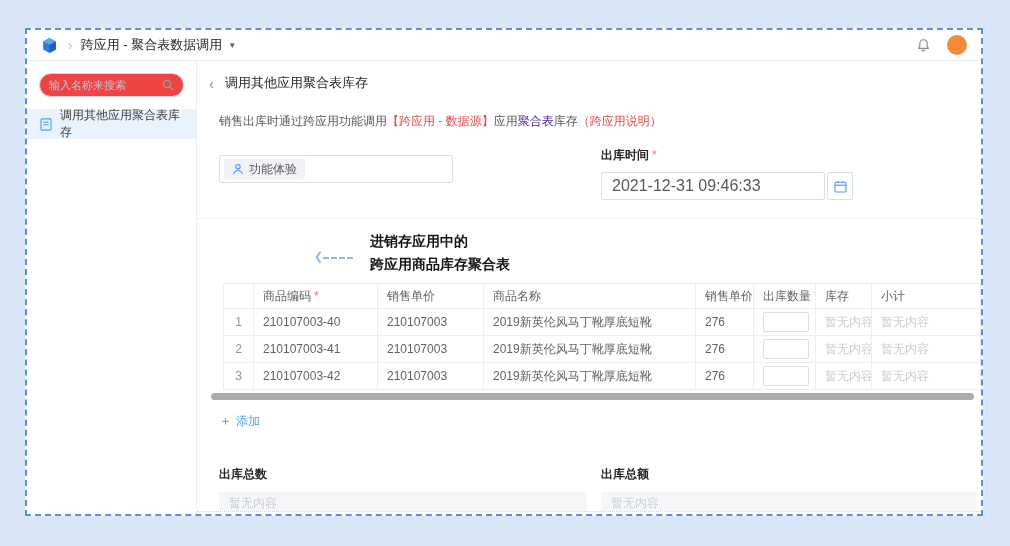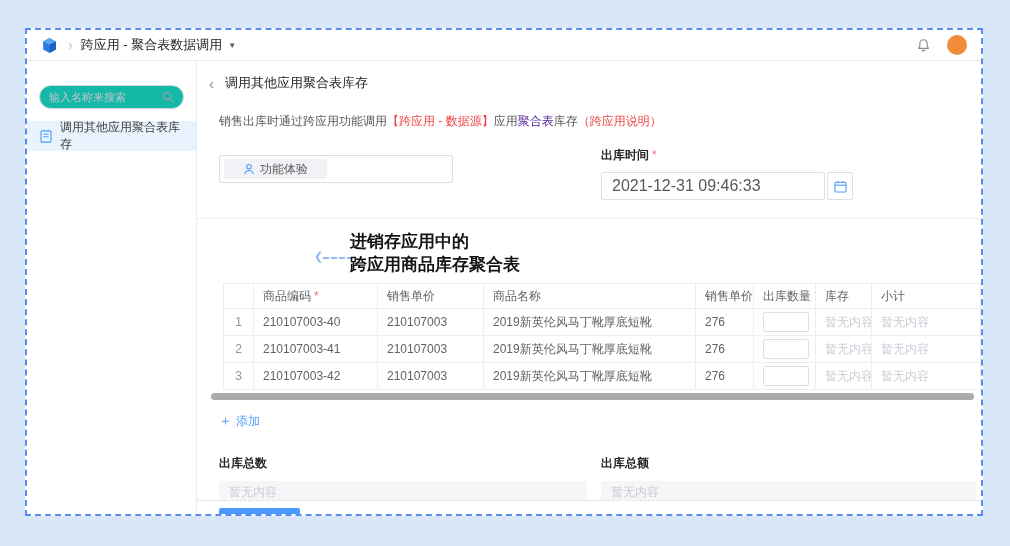--- a/index.html
+++ b/index.html
@@ -13,22 +13,22 @@
   .topbar { height:31px; flex:0 0 31px; border-bottom:1px solid #ebedf0; display:flex; align-items:center; padding:0 14px; }
   .topbar .crumb-chev { color:#c0c4cc; font-size:14px; margin:0 8px 0 10px; }
   .topbar .crumb { font-size:13px; color:#262626; cursor:pointer; display:flex; align-items:center; }
   .topbar .caret { font-size:8px; color:#595959; margin-left:6px; }
   .topbar .right { margin-left:auto; display:flex; align-items:center; gap:16px; }
   .avatar { width:20px; height:20px; border-radius:50%; background:#f08c3a; }
 
   
   .app-body { flex:1; display:flex; min-height:0; }
   .sidebar { width:170px; flex:0 0 170px; border-right:1px solid #ebedf0; padding-top:12px; }
-  .search { margin:12px 12px 12px 12px; height:24px; border:1px solid #d9d9d9; border-radius:13px;
-            display:flex; align-items:center; padding:0 9px; gap:6px; background:#14b8a6; }
+  .search { margin:0 12px 12px 12px; height:24px; border:1px solid #d9d9d9; border-radius:13px;
+            display:flex; align-items:center; padding:0 9px; gap:6px; background:#ef4444; }
   .search input { border:none; outline:none; flex:1; min-width:0; font-size:11px; color:#333; background:transparent;
                   font-family:inherit; }
   .search input::placeholder { color:#c0c4cc; }
   .side-item { height:30px; display:flex; align-items:center; gap:8px; padding:0 13px; background:#e8f3fd;
                font-size:12px; color:#404040; cursor:pointer; }
 
   .main { flex:1; position:relative; overflow:hidden; background:#fff; }
 
   .sub-header { display:flex; align-items:center; gap:11px; padding:13px 0 0 12px; }
   .back-chev { color:#7d8896; font-size:15px; line-height:1; cursor:pointer; }
@@ -37,54 +37,54 @@
   .desc { margin:21px 0 0 22px; font-size:12px; color:#595959; }
   .t-blue { color:#ef4444; cursor:pointer; }
   .t-red { color:#4c1d95; }
 
   .form-row { display:flex; margin:17px 0 0 22px; }
   .col1 { width:382px; flex:0 0 382px; }
   .f-label { font-size:12px; font-weight:bold; color:#262626; }
   .req { color:#f56c6c; margin-left:3px; font-weight:normal; }
   .person-box { margin-top:8px; width:234px; height:28px; border:1px solid #dcdfe6; border-radius:2px;
                 display:flex; align-items:center; padding:0 4px; }
-  .chip { background:#f0f2f5; height:20px; display:flex; align-items:center; gap:5px; padding:0 19px;
+  .chip { background:#f0f2f5; height:20px; display:flex; align-items:center; gap:5px; padding:0 8px;
           font-size:12px; color:#595959; border-radius:2px; }
   .time-row { display:flex; margin-top:8px; align-items:center; }
   .time-input { width:224px; height:28px; border:1px solid #dcdfe6; border-radius:2px;
                 display:flex; align-items:center; padding:0 10px; font-size:16px; color:#595959; }
   .cal-btn { margin-left:2px; width:26px; height:28px; border:1px solid #dcdfe6; border-radius:2px;
              display:flex; align-items:center; justify-content:center; cursor:pointer; background:#fff; }
 
   .divider { margin-top:18px; border-top:1px dotted #e3e3e3; }
 
   .detail-section { position:relative; height:58px; margin-top:2px; }
   .orange-box { position:absolute; left:12px; top:4px; width:104px; height:50px;
                 border:2px dashed #f5a623; border-radius:8px; padding:3px 0 0 9px; }
   .select-btn { margin-top:3px; width:84px; height:24px; border:1px solid #dcdfe6; border-radius:2px; background:#fff;
                 display:flex; align-items:center; justify-content:center; gap:5px; font-size:12px; color:#595959; cursor:pointer; }
   .arrow-line { position:absolute; left:126px; top:36px; width:30px; border-top:2px dashed #90b9ee; }
   .arrow-head { position:absolute; left:117px; top:29px; color:#90b9ee; font-size:11px; }
-  .annotation { position:absolute; left:153px; top:9px; font-size:17px; font-weight:bold; color:#141414; line-height:23px; }
+  .annotation { position:absolute; left:173px; top:9px; font-size:14px; font-weight:bold; color:#141414; line-height:23px; }
 
   .table-wrap { margin:4px 0 0 26px; width:757px; }
   table { border-collapse:collapse; table-layout:fixed; width:757px; font-size:12px; }
   th, td { border:1px solid #ebeef5; padding:0 9px; text-align:left; overflow:hidden; white-space:nowrap; }
   th { height:25px; font-weight:normal; color:#606266; }
   td { height:27px; color:#606266; }
   td.num { text-align:center; color:#909399; padding:0; }
   td.muted, .muted { color:#c9ccd4; }
   .qty-input { width:46px; height:20px; border:1px solid #dcdfe6; border-radius:2px; outline:none; font-family:inherit; }
 
   .hscroll { margin:3px 0 0 14px; width:763px; height:7px; background:#ababab; border-radius:4px; cursor:pointer; }
 
   .add-link { margin:12px 0 0 22px; color:#4c9aff; font-size:12px; display:inline-flex; align-items:center; gap:4px; cursor:pointer; }
   .add-link .plus { font-size:13px; }
 
-  .totals-row { display:flex; margin:25px 0 0 22px; }
+  .totals-row { display:flex; margin:36px 0 0 22px; }
   .total-box { margin-top:9px; height:19px; background:#f5f6f7; color:#c9ccd4; font-size:12px;
                padding:3px 0 0 10px; overflow:hidden; }
   .total-box.b1 { width:368px; }
   .total-box.b2 { width:375px; }
   .cut-line { border-top:1px dotted #d4d4d4; }
 
   .submit-btn { margin:7px 0 0 22px; width:81px; height:26px; background:#4c9aff; color:#fff; font-size:13px;
                 border:none; border-radius:2px; cursor:pointer; font-family:inherit; }
 </style>
 </head>

